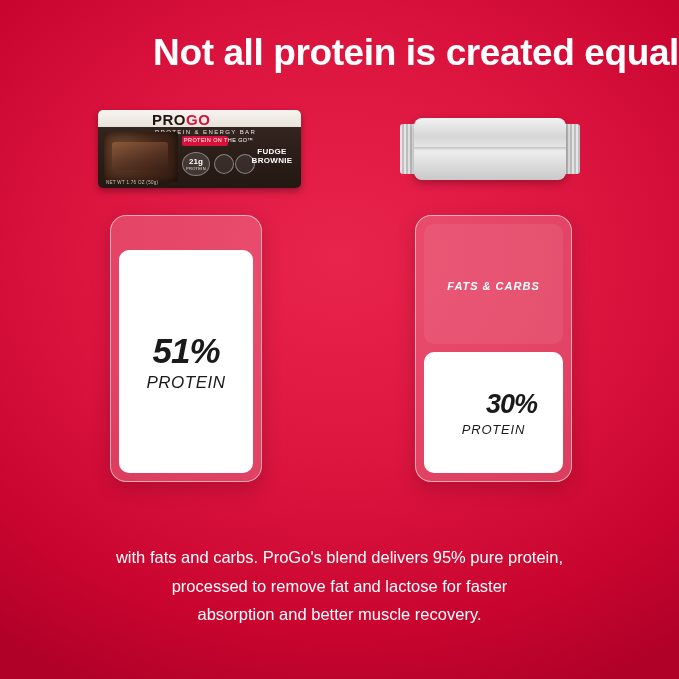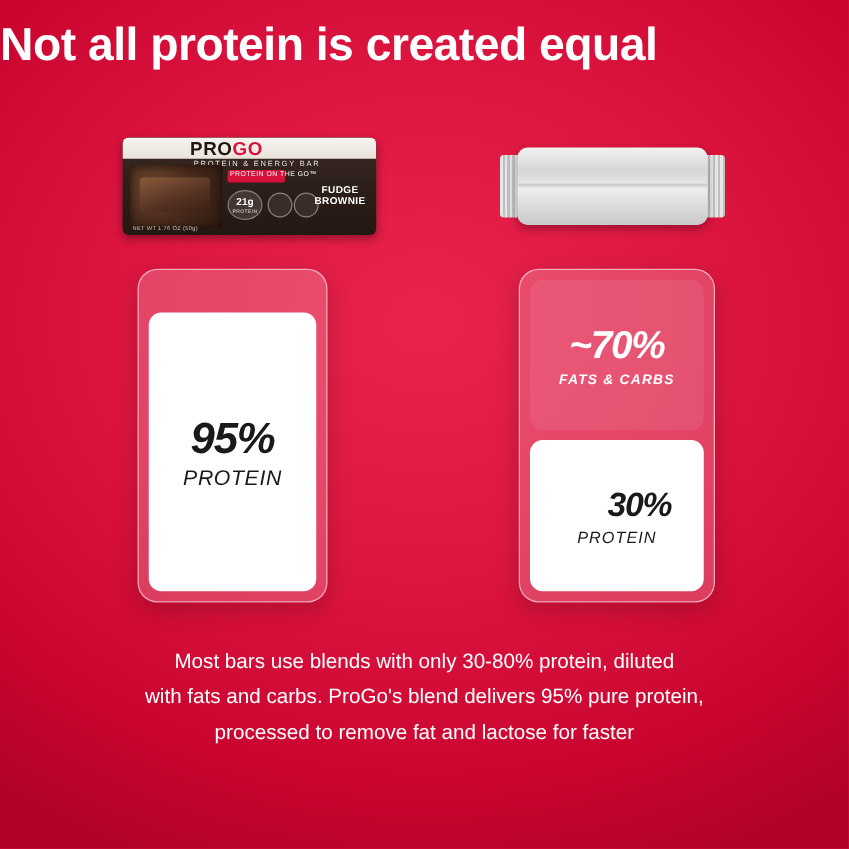--- a/index.html
+++ b/index.html
@@ -11,22 +11,22 @@
   }
   .poster{
     position:relative;
     width:679px;height:679px;
     background:
       radial-gradient(ellipse 85% 70% at 50% 38%, #e8234c 0%, #dd1640 42%, #c9052f 78%, #b00128 100%);
     overflow:hidden;
   }
   
   .headline{
-    position:absolute;top:15px;left:0;width:679px;
-    text-align:left;
+    position:absolute;top:32px;left:0;width:679px;
+    text-align:right;
     color:#ffffff;
     font-size:37px;
     font-weight:bold;
     letter-spacing:-0.4px;
     line-height:1.15;
   }
   
   .bar-img{
     position:absolute;
     top:110px;left:98px;width:175px;height:78px;padding-left:28px;
@@ -206,36 +206,36 @@
   <div class="bar-wrap-img">
     <div class="wrap-fin left"></div>
     <div class="wrap-fin right"></div>
     <div class="wrap-body">
       <div class="wrap-seam"></div>
     </div>
   </div>
 
   <div class="card left">
     <div class="fill">
-      <div class="big">95%</div>
+      <div class="big">51%</div>
       <div class="small">PROTEIN</div>
     </div>
   </div>
 
   <div class="card right">
     <div class="top-seg">
-      <div class="big">~70%</div>
       <div class="small">FATS &amp; CARBS</div>
     </div>
     <div class="bottom-seg">
       <div class="big">30%</div>
       <div class="small">PROTEIN</div>
     </div>
   </div>
 
 
   <div class="copy">
-    <span>Most bars use blends with only 30-80% protein, diluted</span><br>
+    <br>
     <span>with fats and carbs. ProGo's blend delivers </span><b>95% pure protein,</b><br>
     <span>processed to remove fat and lactose for faster</span><br>
+    <span>absorption and better muscle recovery.</span>
   </div>
 
 </div>
 
 </body></html>

